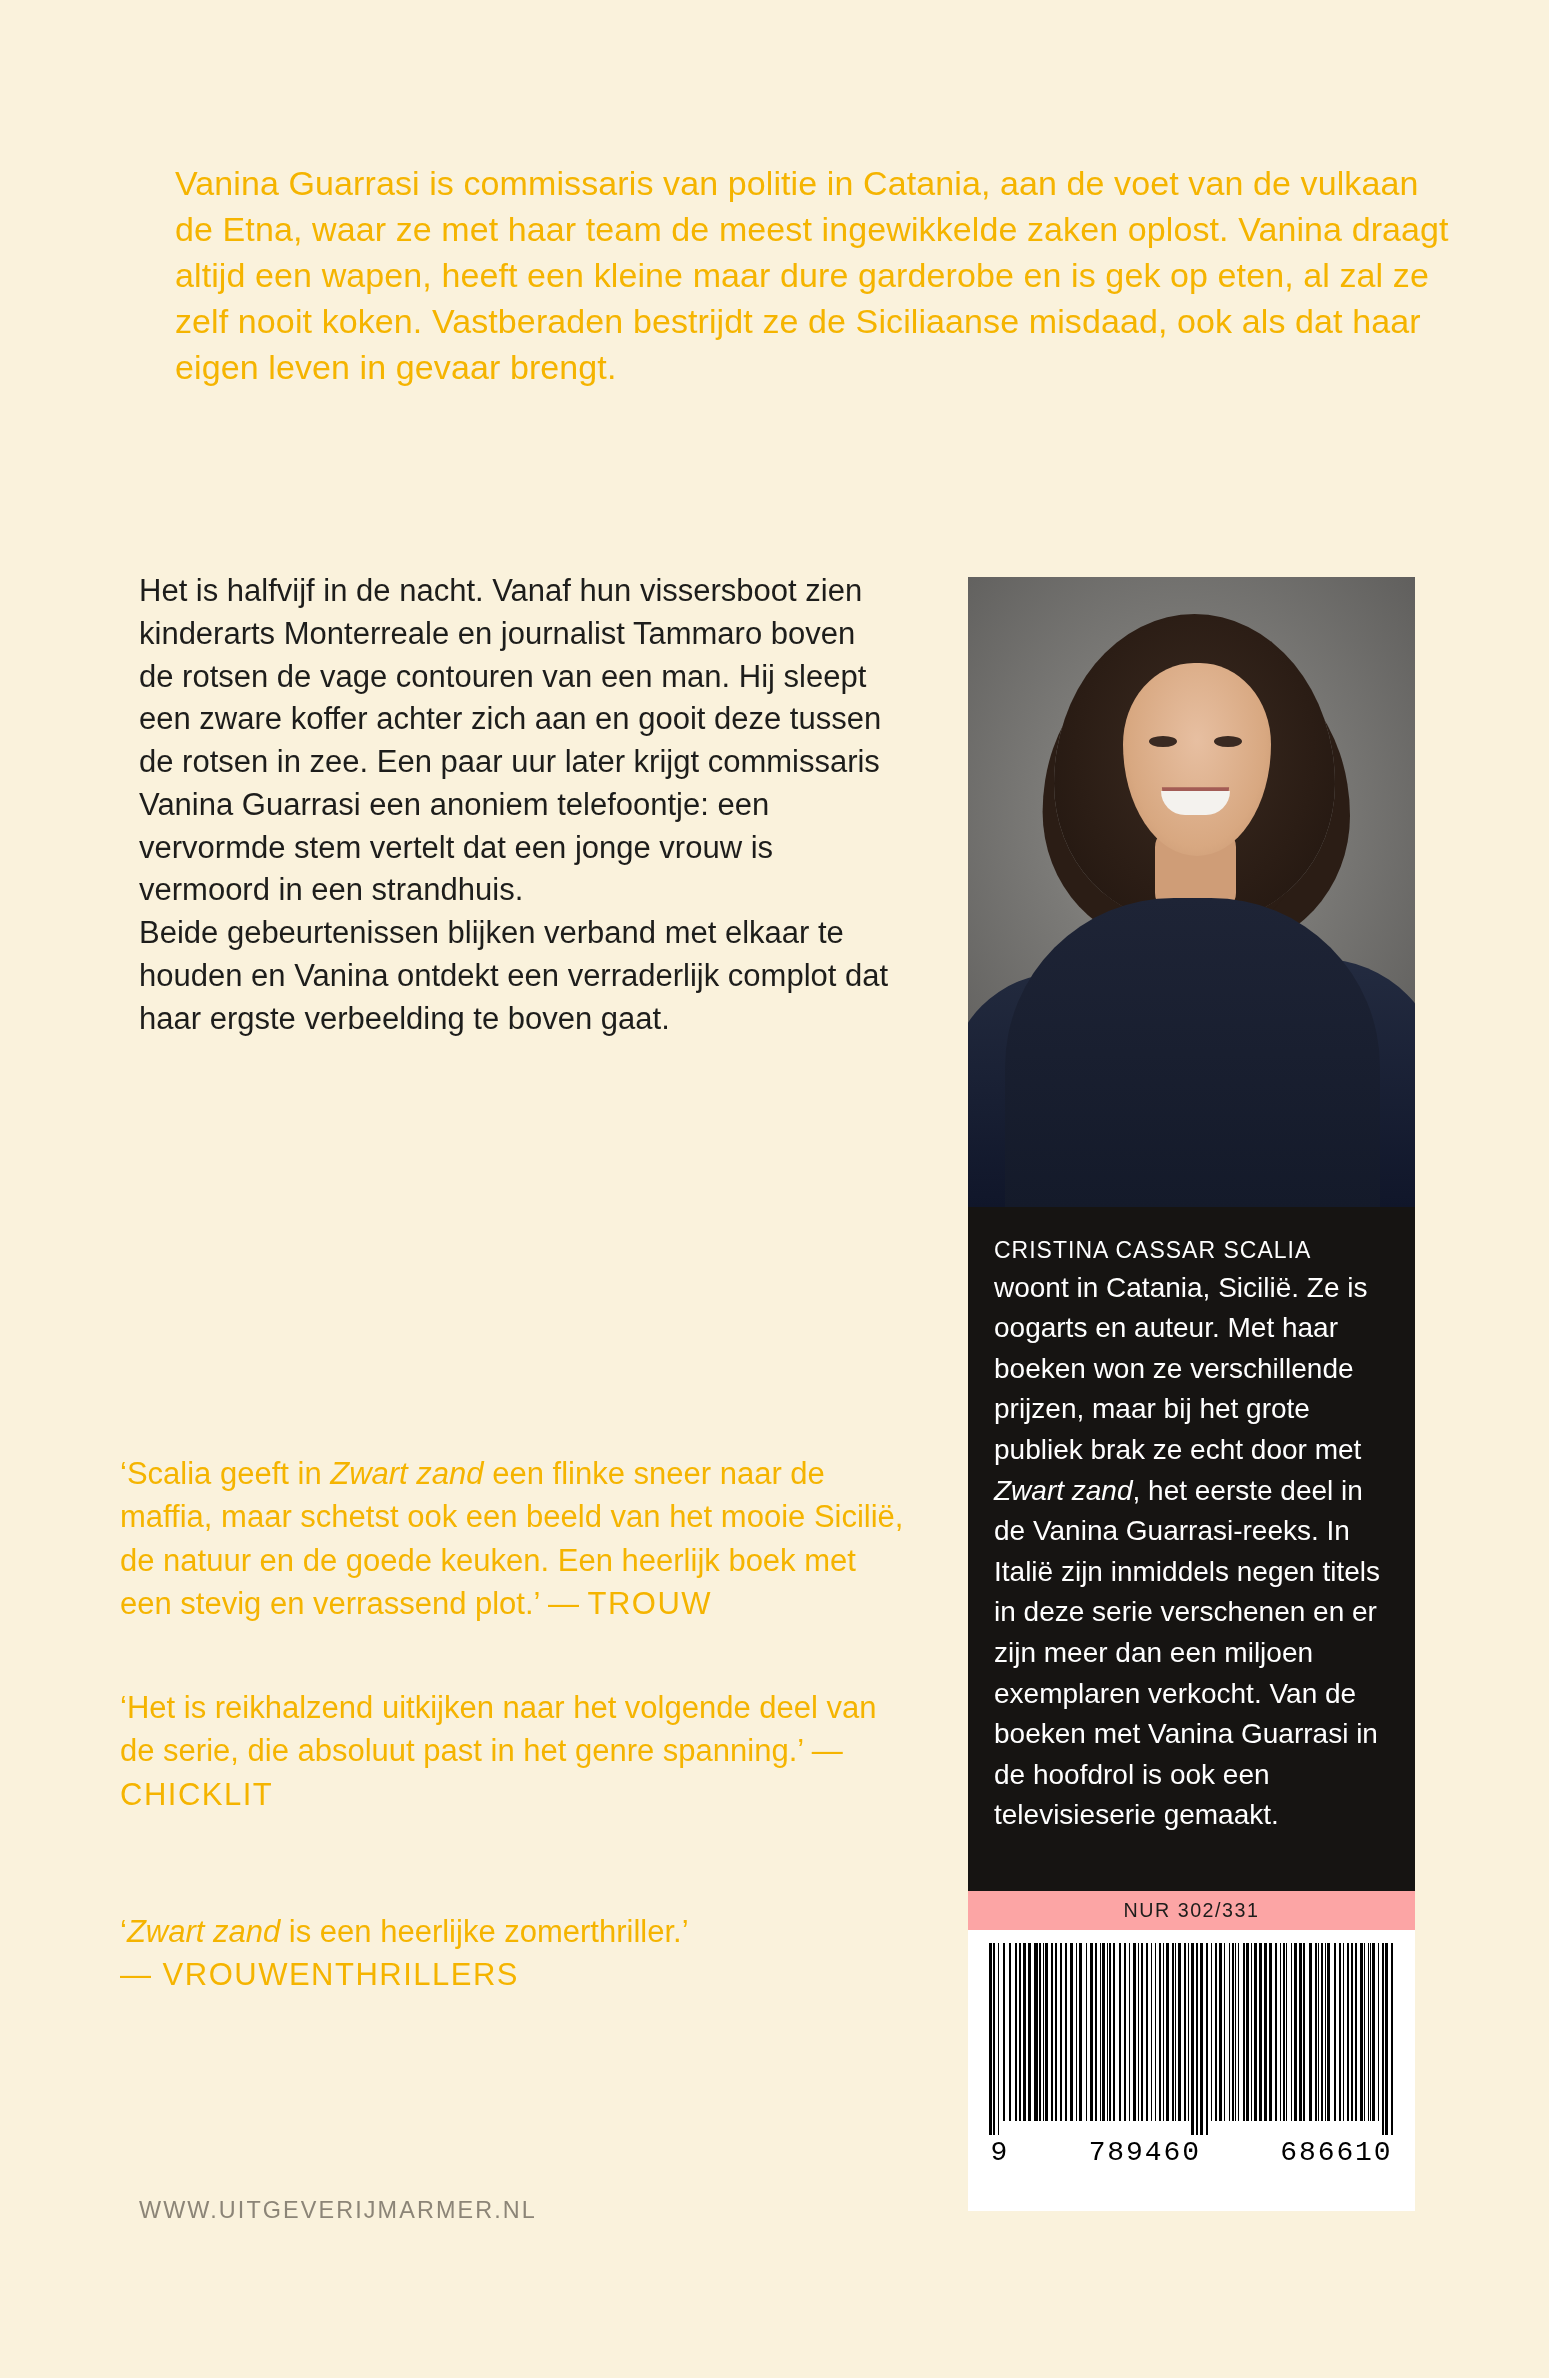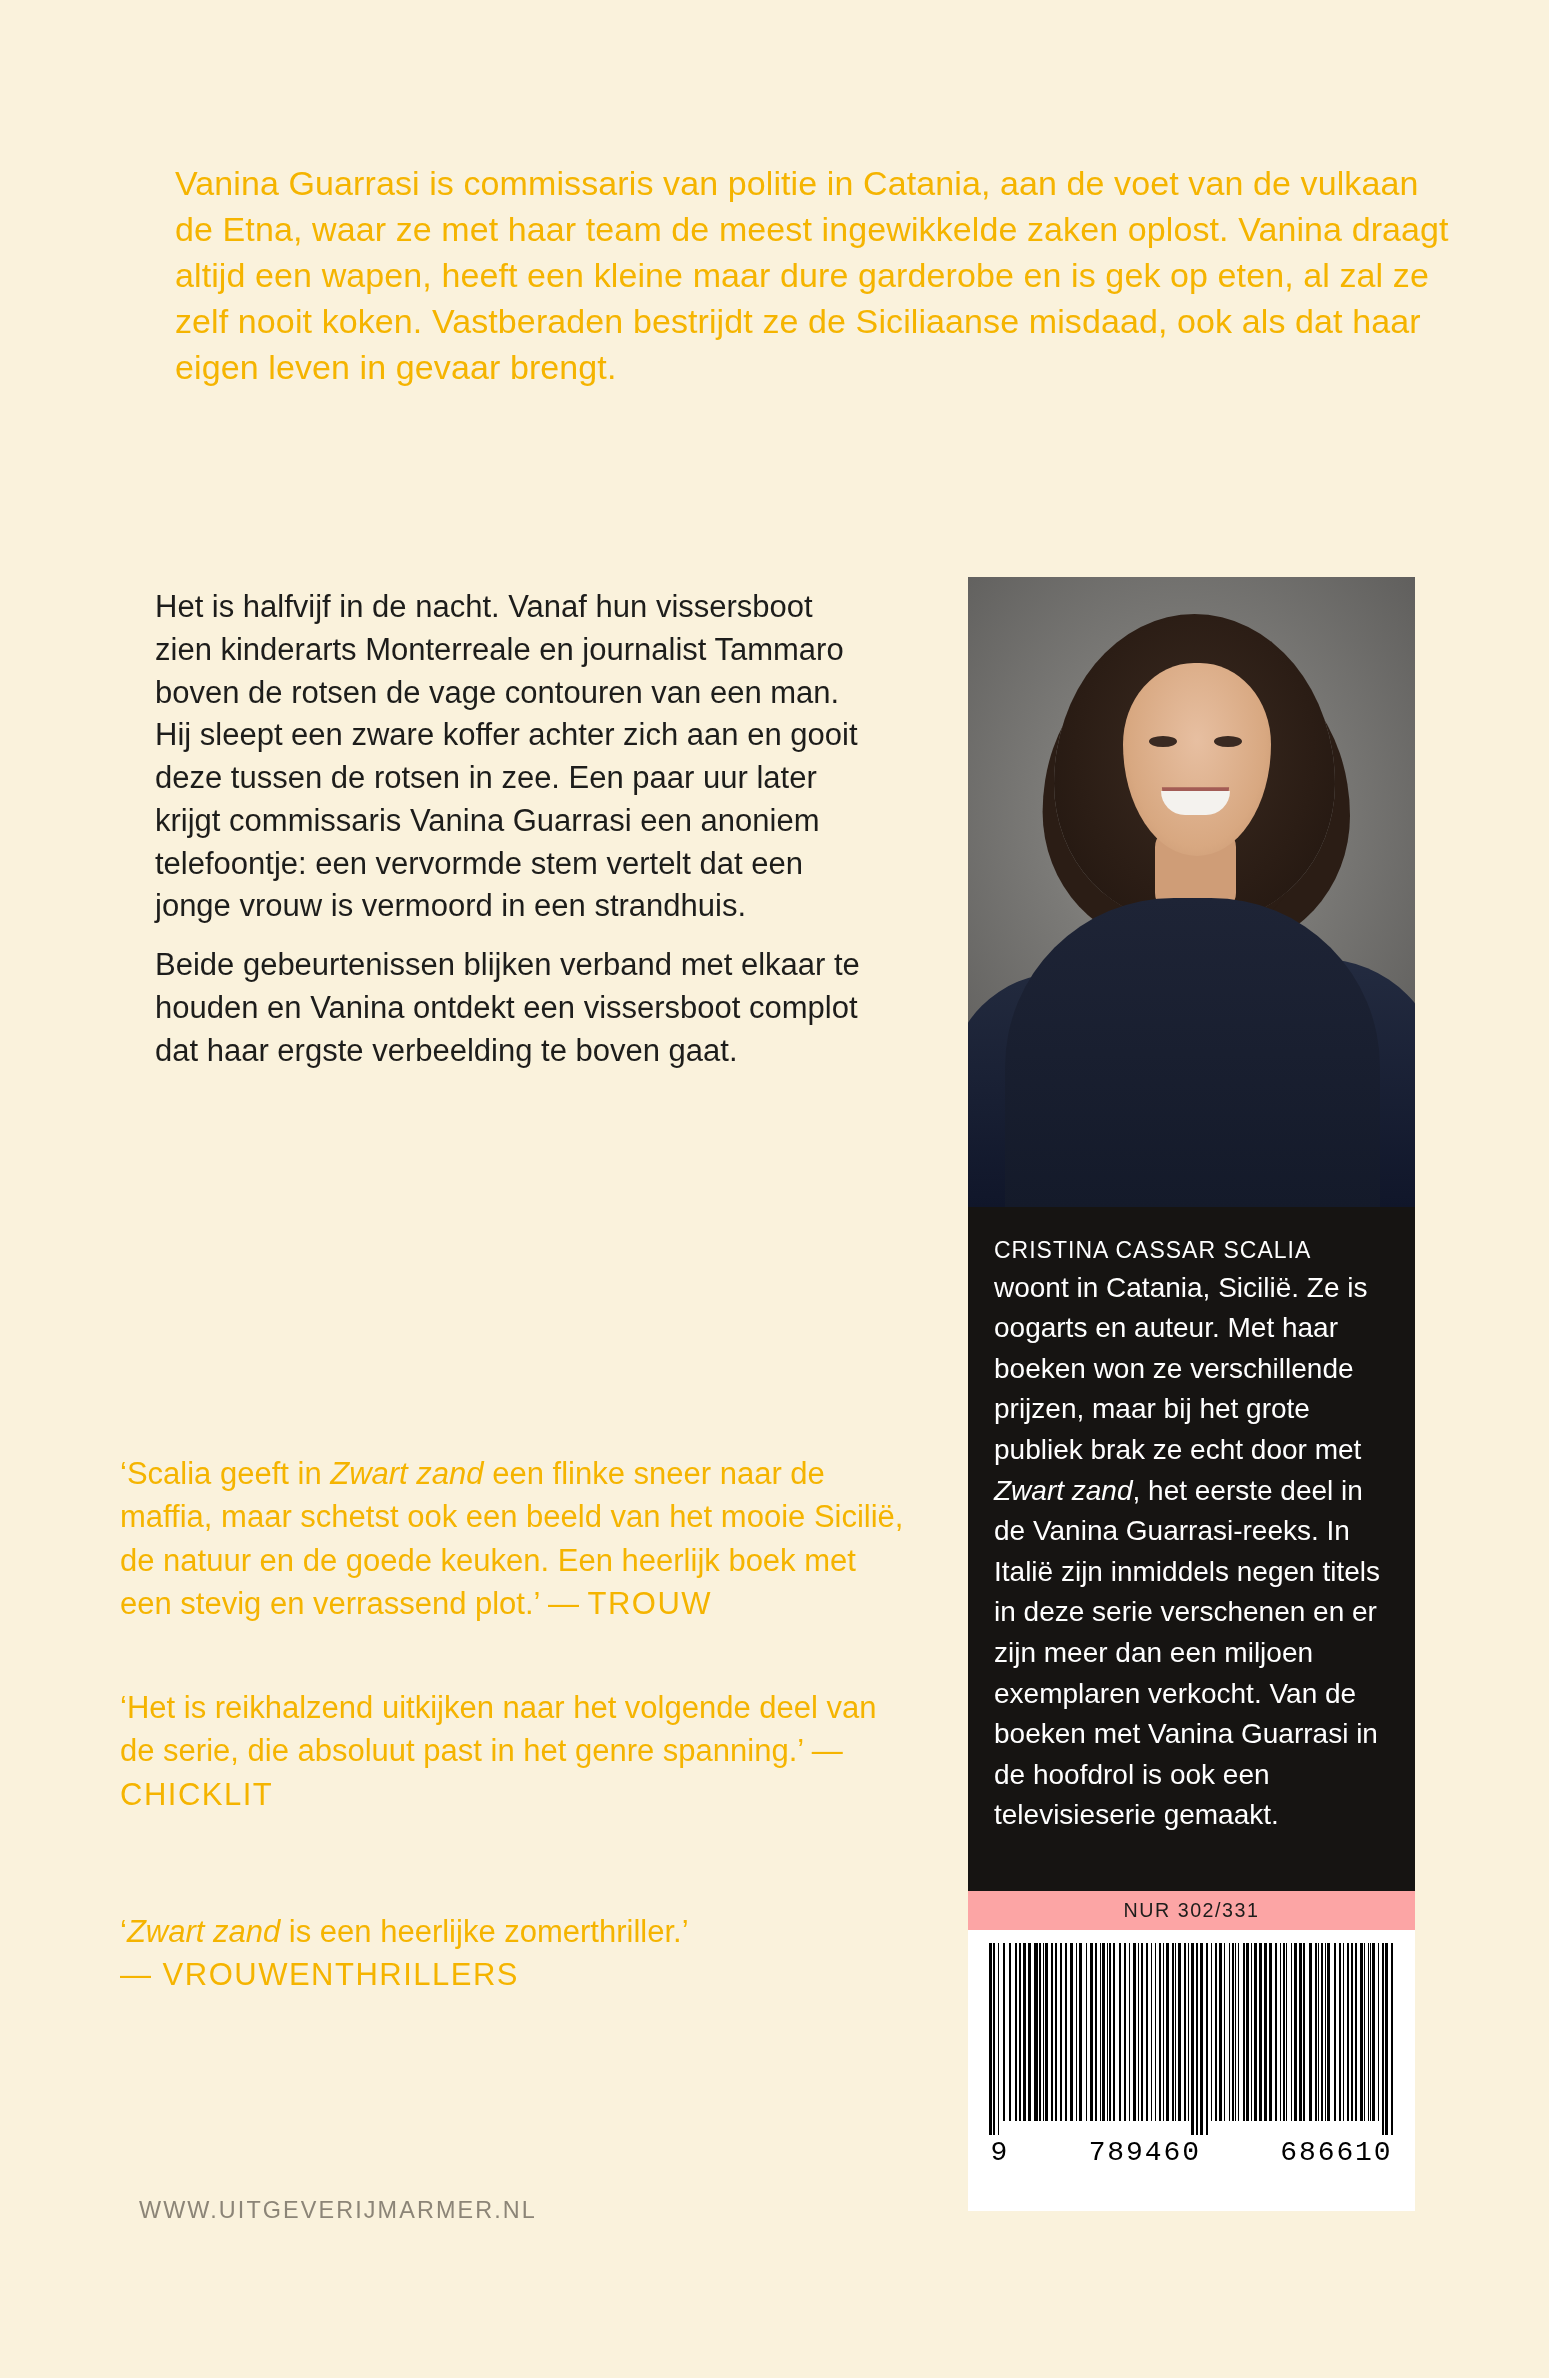--- a/index.html
+++ b/index.html
@@ -38,21 +38,21 @@
   
   .synopsis {
     position: absolute;
     left: 139px;
     top: 570px;
     width: 750px;
     color: #1d1d1b;
     font-size: 31px;
     line-height: 1.38;
   }
-  .synopsis p { margin: 16px; }
+  .synopsis p { margin: 0; }
   .synopsis p + p { margin-top: 0px; }
 
   .over-serie {
     position: absolute;
     left: 139px;
     top: 1278px;
     width: 750px;
     color: #1d1d1b;
     font-size: 31px;
     line-height: 1.38;
@@ -245,21 +245,21 @@
 </style>
 </head>
 <body>
 
 <div class="page">
 
   <div class="blurb">Vanina Guarrasi is commissaris van politie in Catania, aan de voet van de vulkaan de Etna, waar ze met haar team de meest ingewikkelde zaken oplost. Vanina draagt altijd een wapen, heeft een kleine maar dure garderobe en is gek op eten, al zal ze zelf nooit koken. Vastberaden bestrijdt ze de Siciliaanse misdaad, ook als dat haar eigen leven in gevaar brengt.</div>
 
   <div class="synopsis">
     <p>Het is halfvijf in de nacht. Vanaf hun vissersboot zien kinderarts Monterreale en journalist Tammaro boven de rotsen de vage contouren van een man. Hij sleept een zware koffer achter zich aan en gooit deze tussen de rotsen in zee. Een paar uur later krijgt commissaris Vanina Guarrasi een anoniem telefoontje: een vervormde stem vertelt dat een jonge vrouw is vermoord in een strandhuis.</p>
-    <p>Beide gebeurtenissen blijken verband met elkaar te houden en Vanina ontdekt een vissersboot complot dat haar ergste verbeelding te boven gaat.</p>
+    <p>Beide gebeurtenissen blijken verband met elkaar te houden en Vanina ontdekt een verraderlijk complot dat haar ergste verbeelding te boven gaat.</p>
   </div>
 
 
   <div class="quote" id="quote-1">
     <span>‘Scalia geeft in </span><em>Zwart zand</em><span> een flinke sneer naar de maffia, maar schetst ook een beeld van het mooie Sicilië, de natuur en de goede keuken. Een heerlijk boek met een stevig en verrassend plot.’ — </span><span class="src">TROUW</span>
   </div>
 
   <div class="quote" id="quote-2">
     <span>‘Het is reikhalzend uitkijken naar het volgende deel van de serie, die absoluut past in het genre spanning.’ — </span><span class="src">CHICKLIT</span>
   </div>

